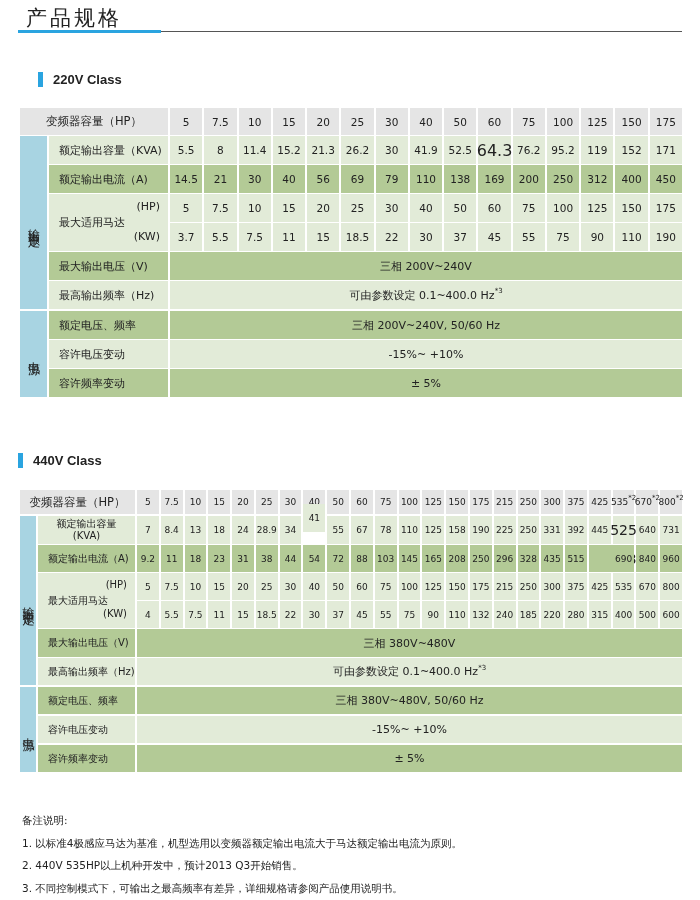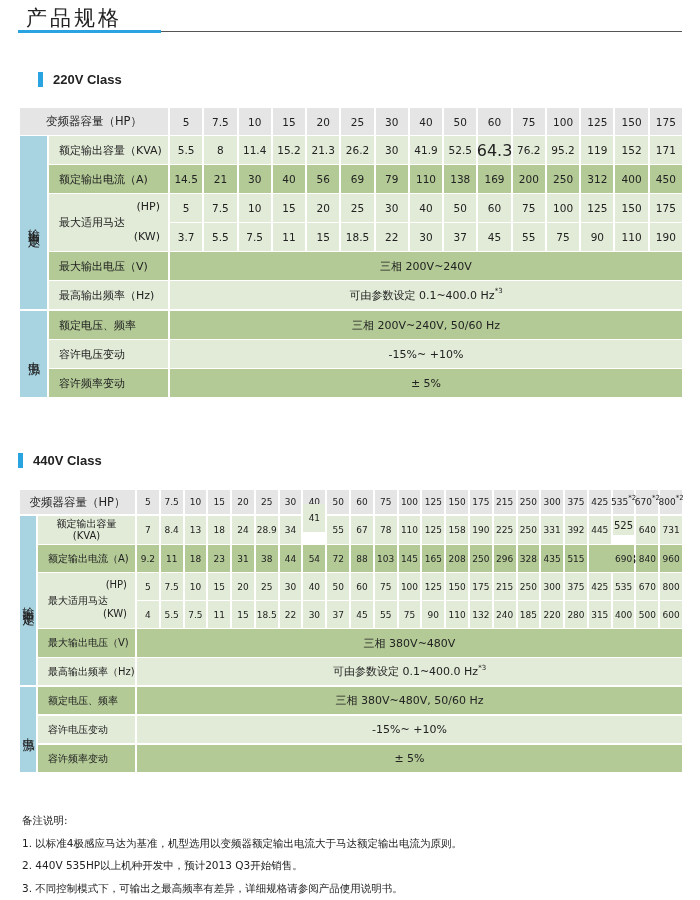--- a/index.html
+++ b/index.html
@@ -273,21 +273,21 @@
     <div class="cell c-light" style="left: 374.826px; top: 516px; width: 21.7826px; height: 28px; font-size: 9px;">78</div>
     <div class="cell c-light" style="left: 398.609px; top: 516px; width: 21.7826px; height: 28px; font-size: 9px;">110</div>
     <div class="cell c-light" style="left: 422.391px; top: 516px; width: 21.7826px; height: 28px; font-size: 9px;">125</div>
     <div class="cell c-light" style="left: 446.174px; top: 516px; width: 21.7826px; height: 28px; font-size: 9px;">158</div>
     <div class="cell c-light" style="left: 469.957px; top: 516px; width: 21.7826px; height: 28px; font-size: 9px;">190</div>
     <div class="cell c-light" style="left: 493.739px; top: 516px; width: 21.7826px; height: 28px; font-size: 9px;">225</div>
     <div class="cell c-light" style="left: 517.522px; top: 516px; width: 21.7826px; height: 28px; font-size: 9px;">250</div>
     <div class="cell c-light" style="left: 541.304px; top: 516px; width: 21.7826px; height: 28px; font-size: 9px;">331</div>
     <div class="cell c-light" style="left: 565.087px; top: 516px; width: 21.7826px; height: 28px; font-size: 9px;">392</div>
     <div class="cell c-light" style="left: 588.87px; top: 516px; width: 21.7826px; height: 28px; font-size: 9px;">445</div>
-    <div class="cell c-light" style="left: 612.652px; top: 516px; width: 21.7826px; height: 19px; font-size: 10px;">525</div>
+    <div class="cell c-light" style="left: 612.652px; top: 516px; width: 21.7826px; height: 28px; font-size: 14px;">525</div>
     <div class="cell c-light" style="left: 636.435px; top: 516px; width: 21.7826px; height: 28px; font-size: 9px;">640</div>
     <div class="cell c-light" style="left: 660.217px; top: 516px; width: 21.7826px; height: 28px; font-size: 9px;">731</div>
     <div class="cell c-dark c-label" style="left: 38px; top: 545px; width: 97px; height: 27px; font-size: 10px;">额定输出电流（A)</div>
     <div class="cell c-dark" style="left: 137px; top: 545px; width: 21.7826px; height: 27px; font-size: 9px;">9.2</div>
     <div class="cell c-dark" style="left: 160.783px; top: 545px; width: 21.7826px; height: 27px; font-size: 9px;">11</div>
     <div class="cell c-dark" style="left: 184.565px; top: 545px; width: 21.7826px; height: 27px; font-size: 9px;">18</div>
     <div class="cell c-dark" style="left: 208.348px; top: 545px; width: 21.7826px; height: 27px; font-size: 9px;">23</div>
     <div class="cell c-dark" style="left: 232.13px; top: 545px; width: 21.7826px; height: 27px; font-size: 9px;">31</div>
     <div class="cell c-dark" style="left: 255.913px; top: 545px; width: 21.7826px; height: 27px; font-size: 9px;">38</div>
     <div class="cell c-dark" style="left: 279.696px; top: 545px; width: 21.7826px; height: 27px; font-size: 9px;">44</div>

